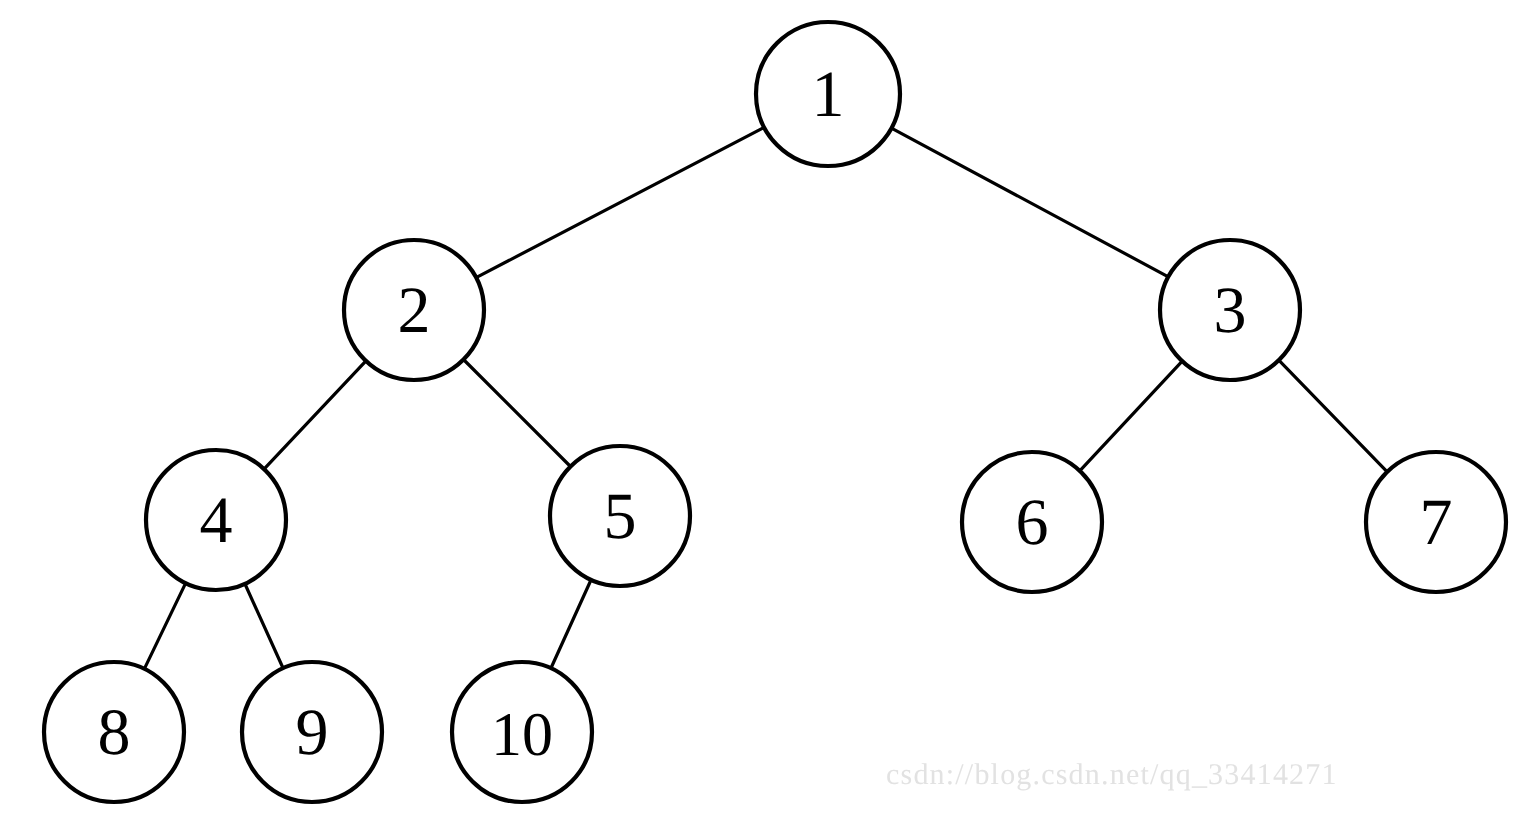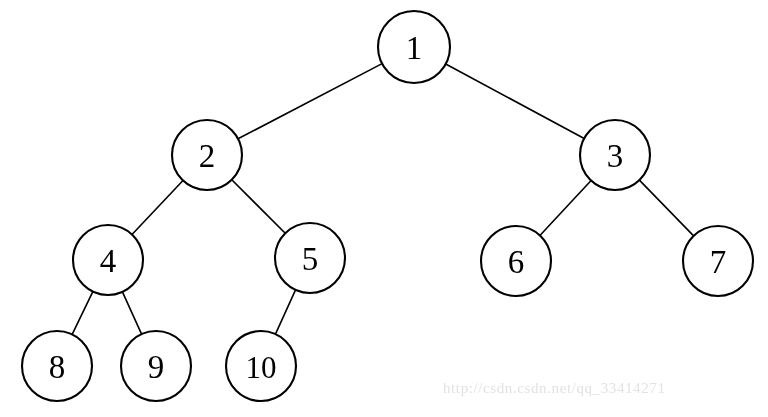--- a/index.html
+++ b/index.html
@@ -111,15 +111,15 @@
           <circle class="node-circle" cx="156" cy="366" r="35" fill="#ffffff" stroke="#000000"></circle>
           <text class="node-label" x="156" y="367" fill="#000000">9</text>
         </g>
         <g>
           <circle class="node-circle" cx="261" cy="366" r="35" fill="#ffffff" stroke="#000000"></circle>
           <text class="node-label two-digit" x="261" y="367" fill="#000000">10</text>
         </g>
       </g>
   </svg>
 
-  <div class="watermark" style="left: 443px; top: 380px; color: rgb(226, 226, 226);">http://csdn.csdn.net/qq_33414271</div>
+  <div class="watermark" style="left: 443px; top: 380px; color: rgb(226, 226, 226);">csdn://blog.csdn.net/qq_33414271</div>
 
 </div>
 
 </body></html>

